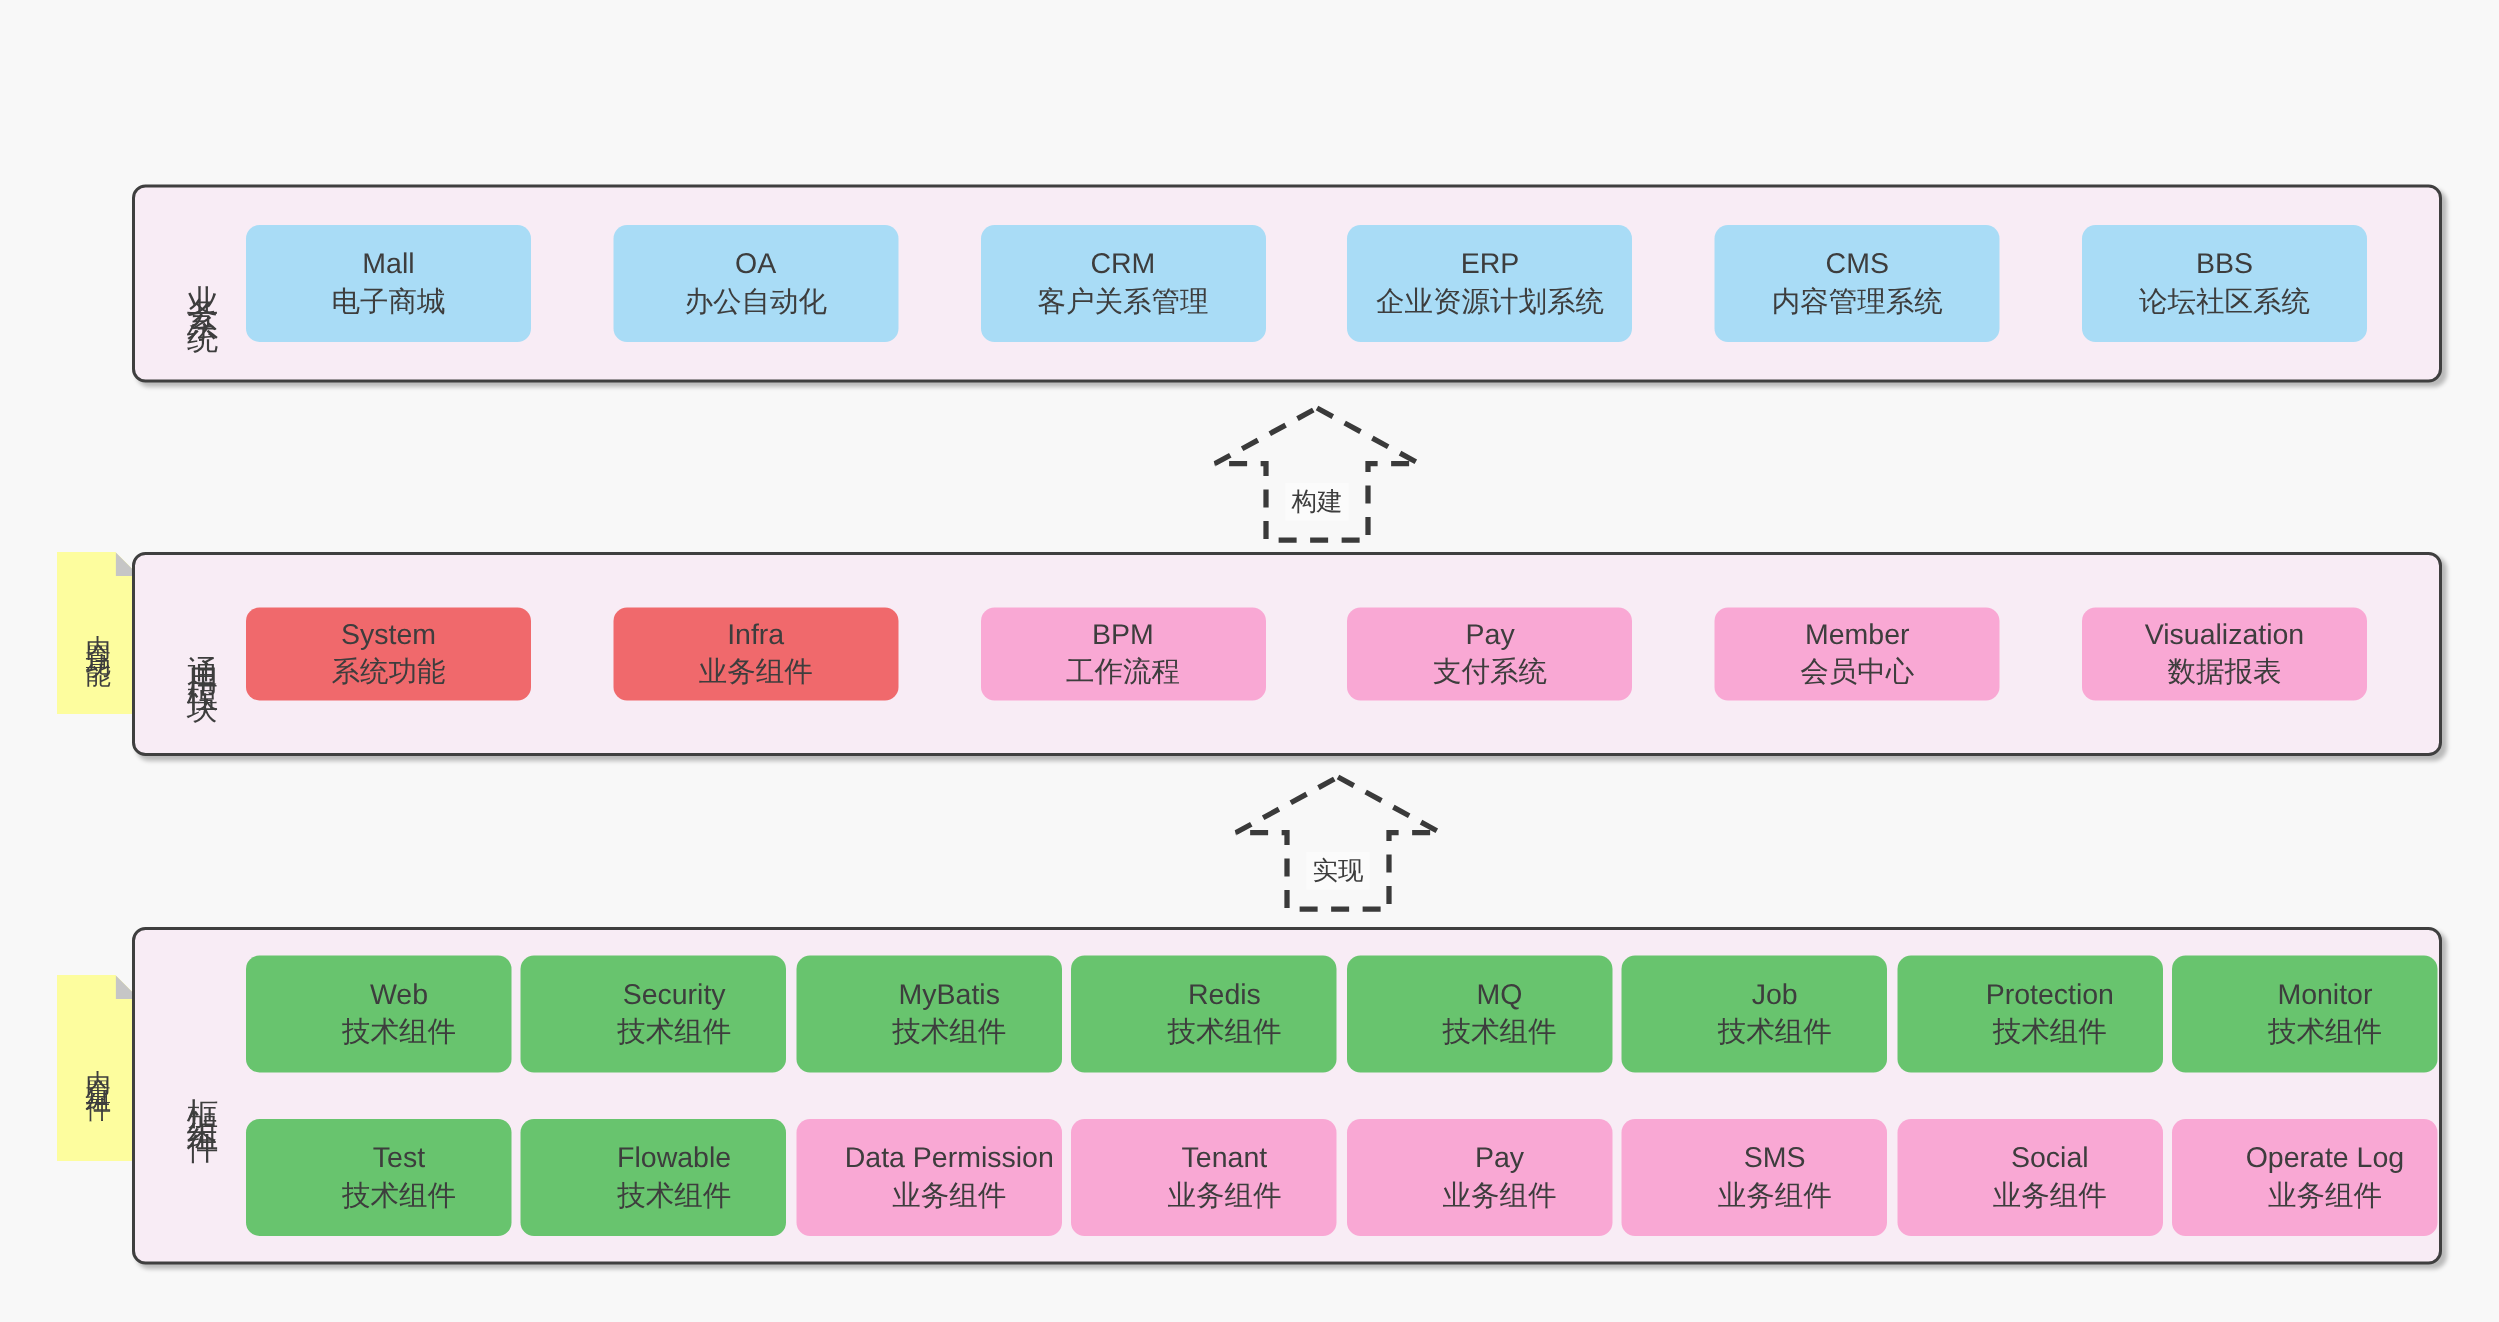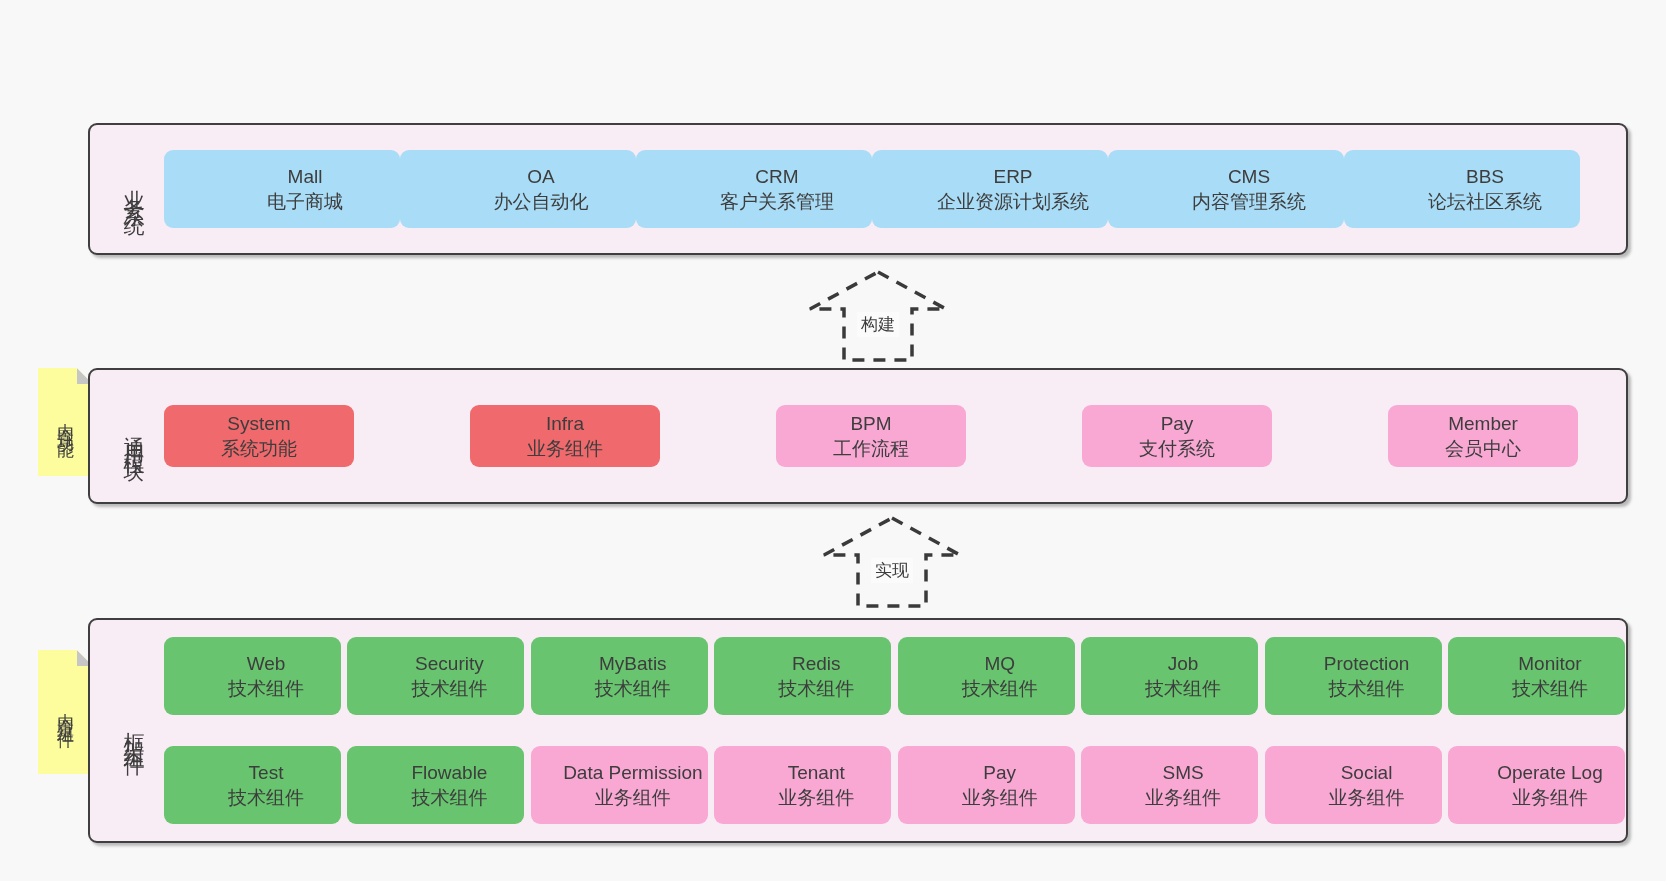--- a/index.html
+++ b/index.html
@@ -34,21 +34,21 @@
   }
   
   .box {
     border-radius:9px; display:flex; flex-direction:column;
     justify-content:center; align-items:center; text-align:center;
     font-size:19px; line-height:25.5px; color:#3d3d3d;
   }
   .wide  { width:190px; height:78px; }
   .p2 .wide { height:62px; }
   .small { width:150px; height:78px;padding-left:27px; }
-  .blue       { background:#a9dcf6;padding-left:46px; }
+  .blue       { background:#a9dcf6; }
   .red        { background:#f0696c; }
   .pink       { background:#f9a8d4; }
   .green      { background:#68c46e; }
   .greenlight { background:#f9a8d4; }
   
   .sticky {
     position:absolute; left:38px; width:55px; z-index:1;
     background:#fdfd9e;
     display:flex; align-items:center; justify-content:center;
     clip-path:polygon(0 0, calc(100% - 16px) 0, 100% 16px, 100% 100%, 0 100%);
@@ -62,21 +62,21 @@
   .sticky-text {
     writing-mode:vertical-rl; text-orientation:upright;
     font-size:17px; letter-spacing:6px; color:#3d3d3d;
   }
   
   .arrow { position:absolute; width:144px; height:96px; z-index:0; }
   .arrow-1 { left:806px; top:268px; }
   .arrow-2 { left:820px; top:514px; }
   .arrow svg { position:absolute; left:0; top:0; }
   .arrow-label {
-    position:absolute; left:50%; top:44px; transform:translateX(-50%);
+    position:absolute; left:50%; top:54px; transform:translateX(-50%);
     background:#fbfbfb; padding:1px 4px; font-size:17px; color:#3d3d3d;
     white-space:nowrap;
   }
 </style>
 </head>
 <body>
 
 <div class="canvas">
 
   <div class="sticky sticky-1">
@@ -142,20 +142,24 @@
         <span>工作流程</span>
       </div>
       <div class="box wide pink">
         <span>Pay</span>
         <span>支付系统</span>
       </div>
       <div class="box wide pink">
         <span>Member</span>
         <span>会员中心</span>
       </div>
+      <div class="box wide pink">
+        <span>Visualization</span>
+        <span>数据报表</span>
+      </div>
     </div>
   </section>
 
   <div class="arrow arrow-2">
     <svg width="144" height="96" viewBox="0 0 144 96">
       <path d="M72 4 L140 41 L106 41 L106 92 L38 92 L38 41 L4 41 Z" fill="none" stroke="#3a3a3a" stroke-width="3.5" stroke-dasharray="12 9"></path>
     </svg>
     <span class="arrow-label">实现</span>
   </div>
 

